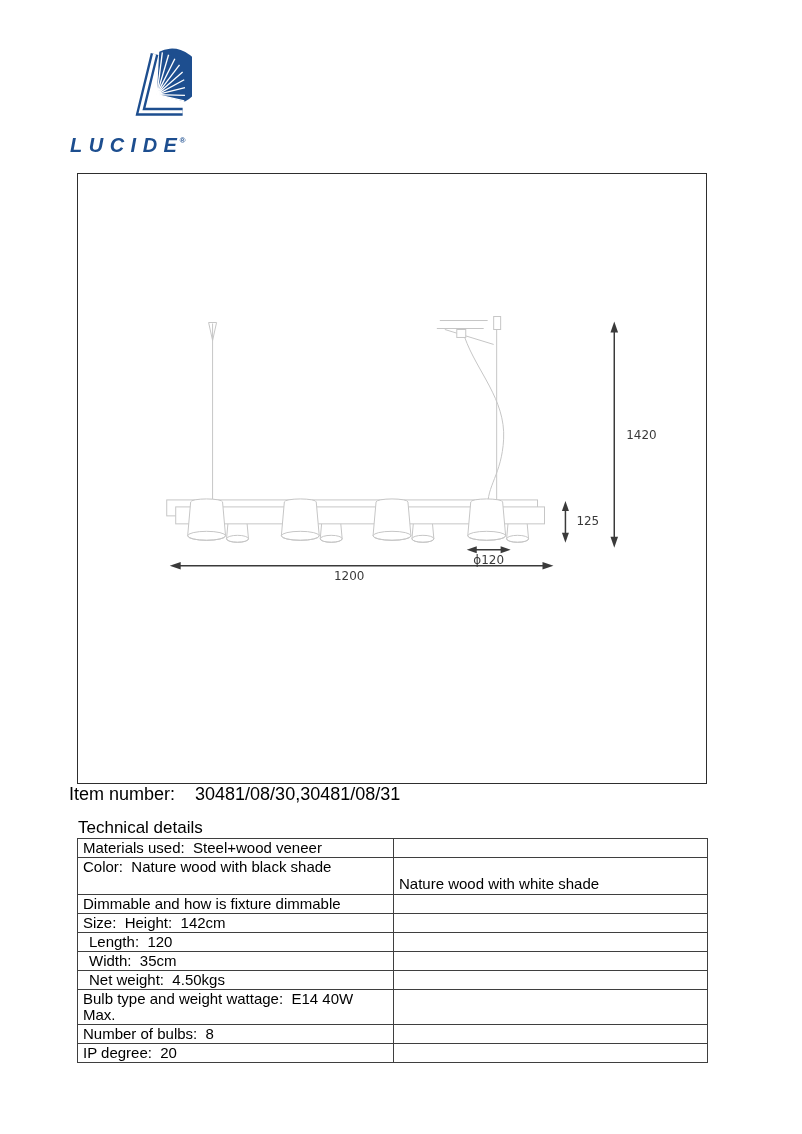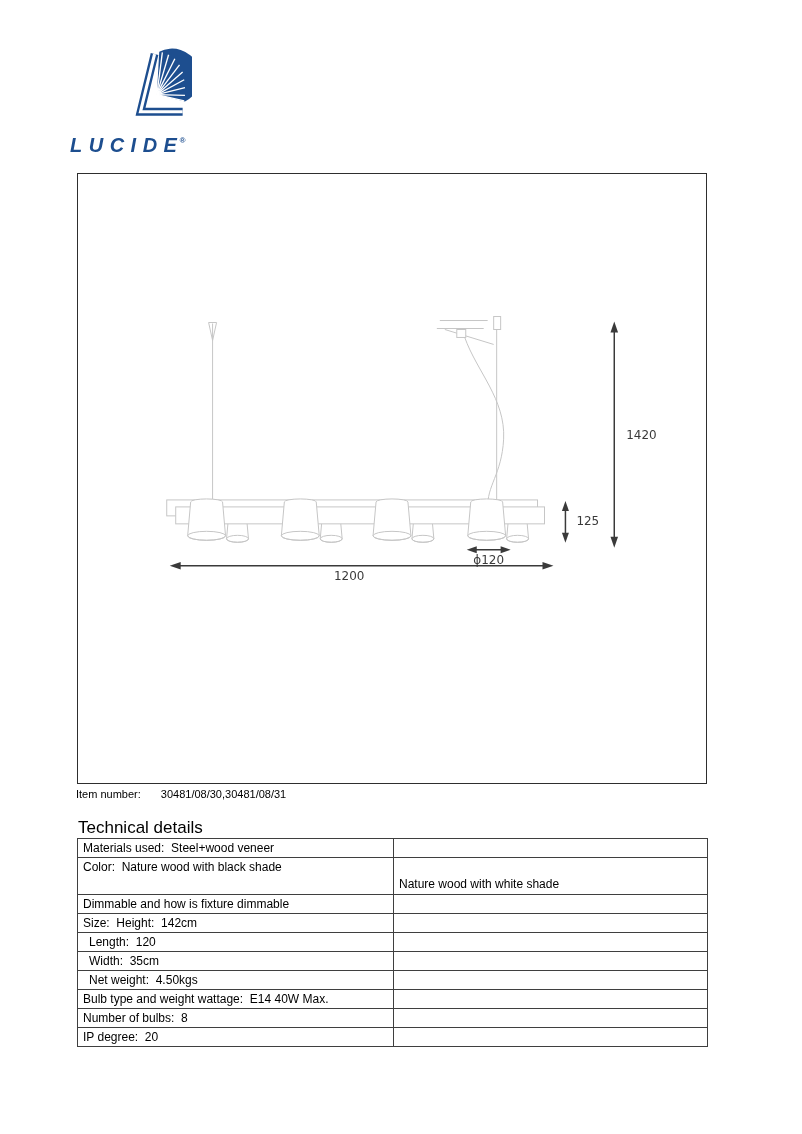--- a/index.html
+++ b/index.html
@@ -29,37 +29,37 @@
     background: #fff;
   }
   .drawing-panel svg { display: block; width: 100%; height: 100%; }
   .dim-label {
     font-family: "DejaVu Sans", sans-serif;
     font-size: 12px; fill: #3a3a3a;
   }
 
   
   .item-line {
-    position: absolute; left: 76px; top: 786px;
-    font-size: 11px; line-height: 16px; white-space: pre;
+    position: absolute; left: 69px; top: 786px;
+    font-size: 18px; line-height: 16px; white-space: pre;
   }
   .item-line .gap { display: inline-block; width: 20px; }
 
   
   .tech-title {
     position: absolute; left: 78px; top: 820px;
     font-size: 17px; line-height: 16px;
   }
   table.tech {
     position: absolute; left: 77px; top: 838px;
     width: 630px; border-collapse: collapse; table-layout: fixed;
   }
   table.tech td {
     border: 1px solid #3f3f3f;
-    font-size: 12px; line-height: 16px;
+    font-size: 15px; line-height: 16px;
     padding: 1px 4px 1px 5px;
     height: 19px;
     vertical-align: middle;
     white-space: pre-wrap;
     overflow: hidden;
   }
   table.tech tr.tall td { height: 37px; vertical-align: top; }
   table.tech tr.tall td.right-cell { vertical-align: bottom; padding-bottom: 2px; }
   table.tech td.indent { padding-left: 11px; }
   table.tech col.c1 { width: 316px; }

